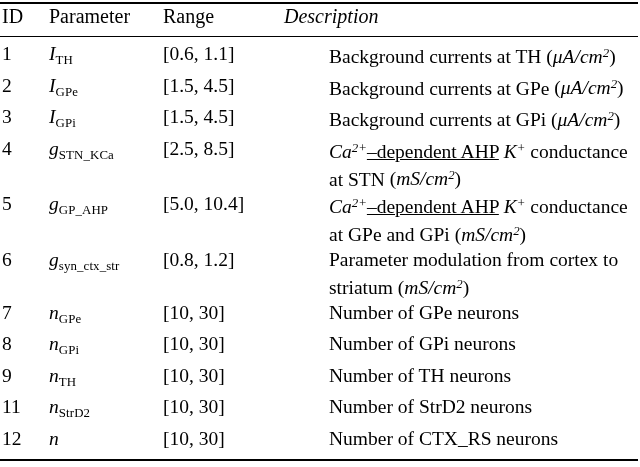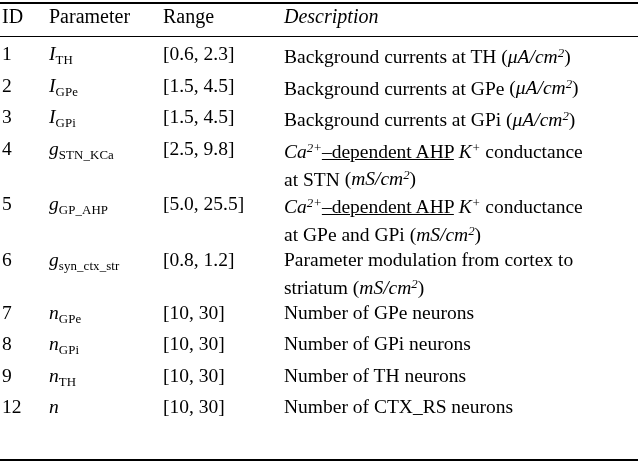--- a/index.html
+++ b/index.html
@@ -104,21 +104,21 @@
   .sup-i {
     font-size: 0.66em;
     vertical-align: 0.45em;
     font-style: normal;
   }
   .unit {             
     font-style: italic;
   }
   .ndash { font-style: normal; text-decoration: underline; }
 
-  .desc-line { display: block; white-space: nowrap; }
+  .desc-line { display: block; white-space: nowrap; margin-left: 45px; }
 </style>
 </head>
 <body>
 
 <div id="table-wrap">
 
   <div class="rule-top"></div>
   <div class="rule-mid"></div>
   <div class="rule-bot"></div>
 
@@ -134,21 +134,21 @@
         <th class="head-id">ID</th>
         <th class="head-param">Parameter</th>
         <th class="head-range">Range</th>
         <th class="head-desc">Description</th>
       </tr>
     </thead>
     <tbody id="table-body">
         <tr class="row-first">
           <td class="cell-id"><span class="mup">1</span></td>
           <td class="cell-param"><span class="mi">I</span><span class="sub">TH</span></td>
-          <td class="cell-range"><span class="mup">[0.6, 2.3]</span></td>
+          <td class="cell-range"><span class="mup">[0.6, 1.1]</span></td>
           <td class="cell-desc">
             <span class="desc-line">Background currents at TH <span class="mup">(<span class="unit">μA/cm</span><span class="sup-i"><span class="unit">2</span></span>)</span></span>
           </td>
         </tr>
         <tr>
           <td class="cell-id"><span class="mup">2</span></td>
           <td class="cell-param"><span class="mi">I</span><span class="sub">GPe</span></td>
           <td class="cell-range"><span class="mup">[1.5, 4.5]</span></td>
           <td class="cell-desc">
             <span class="desc-line">Background currents at GPe <span class="mup">(<span class="unit">μA/cm</span><span class="sup-i"><span class="unit">2</span></span>)</span></span>
@@ -158,30 +158,30 @@
           <td class="cell-id"><span class="mup">3</span></td>
           <td class="cell-param"><span class="mi">I</span><span class="sub">GPi</span></td>
           <td class="cell-range"><span class="mup">[1.5, 4.5]</span></td>
           <td class="cell-desc">
             <span class="desc-line">Background currents at GPi <span class="mup">(<span class="unit">μA/cm</span><span class="sup-i"><span class="unit">2</span></span>)</span></span>
           </td>
         </tr>
         <tr>
           <td class="cell-id"><span class="mup">4</span></td>
           <td class="cell-param"><span class="mi">g</span><span class="sub">STN_KCa</span></td>
-          <td class="cell-range"><span class="mup">[2.5, 9.8]</span></td>
+          <td class="cell-range"><span class="mup">[2.5, 8.5]</span></td>
           <td class="cell-desc">
             <span class="desc-line"><span class="mi">Ca</span><span class="sup-i"><span class="mi">2+</span></span><span class="ndash">–dependent AHP</span> <span class="mi">K</span><span class="sup-i"><span class="mi">+</span></span> conductance</span>
             <span class="desc-line">at STN <span class="mup">(<span class="unit">mS/cm</span><span class="sup-i"><span class="unit">2</span></span>)</span></span>
           </td>
         </tr>
         <tr>
           <td class="cell-id"><span class="mup">5</span></td>
           <td class="cell-param"><span class="mi">g</span><span class="sub">GP_AHP</span></td>
-          <td class="cell-range"><span class="mup">[5.0, 25.5]</span></td>
+          <td class="cell-range"><span class="mup">[5.0, 10.4]</span></td>
           <td class="cell-desc">
             <span class="desc-line"><span class="mi">Ca</span><span class="sup-i"><span class="mi">2+</span></span><span class="ndash">–dependent AHP</span> <span class="mi">K</span><span class="sup-i"><span class="mi">+</span></span> conductance</span>
             <span class="desc-line">at GPe and GPi <span class="mup">(<span class="unit">mS/cm</span><span class="sup-i"><span class="unit">2</span></span>)</span></span>
           </td>
         </tr>
         <tr>
           <td class="cell-id"><span class="mup">6</span></td>
           <td class="cell-param"><span class="mi">g</span><span class="sub">syn_ctx_str</span></td>
           <td class="cell-range"><span class="mup">[0.8, 1.2]</span></td>
           <td class="cell-desc">
@@ -207,20 +207,28 @@
         </tr>
         <tr>
           <td class="cell-id"><span class="mup">9</span></td>
           <td class="cell-param"><span class="mi">n</span><span class="sub">TH</span></td>
           <td class="cell-range"><span class="mup">[10, 30]</span></td>
           <td class="cell-desc">
             <span class="desc-line">Number of TH neurons</span>
           </td>
         </tr>
         <tr>
+          <td class="cell-id"><span class="mup">11</span></td>
+          <td class="cell-param"><span class="mi">n</span><span class="sub">StrD2</span></td>
+          <td class="cell-range"><span class="mup">[10, 30]</span></td>
+          <td class="cell-desc">
+            <span class="desc-line">Number of StrD2 neurons</span>
+          </td>
+        </tr>
+        <tr>
           <td class="cell-id"><span class="mup">12</span></td>
           <td class="cell-param"><span class="mi">n</span></td>
           <td class="cell-range"><span class="mup">[10, 30]</span></td>
           <td class="cell-desc">
             <span class="desc-line">Number of CTX_RS neurons</span>
           </td>
         </tr>
       </tbody>
   </table>
 

